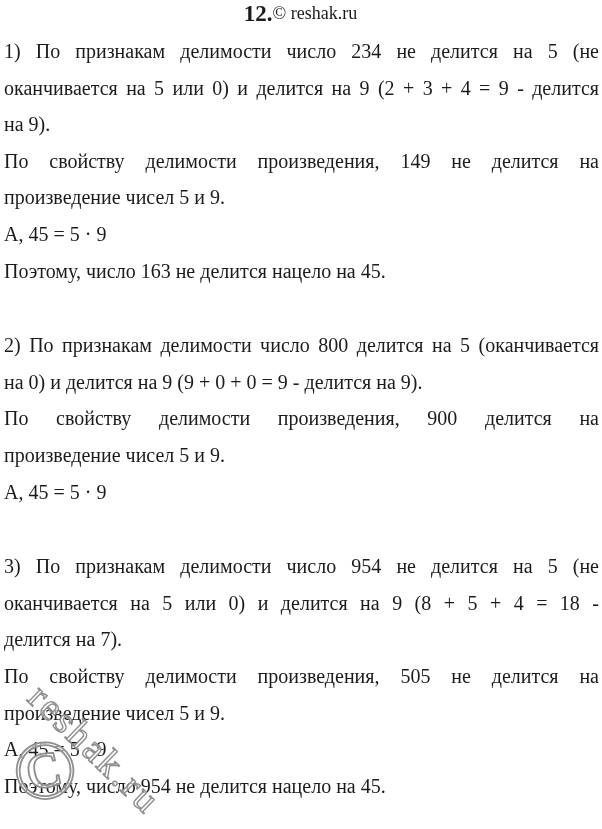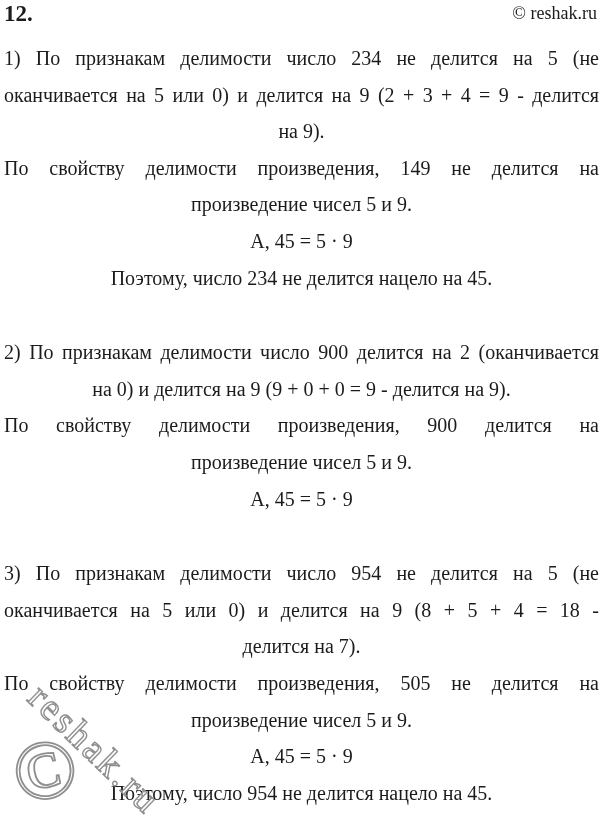--- a/index.html
+++ b/index.html
@@ -7,42 +7,42 @@
     width: 602px; height: 829px;
     background: #ffffff;
     color: #1b1b1b;
     font-family: "Liberation Serif", serif;
     overflow: hidden;
     position: relative;
   }
   .page { width: 602px; height: 829px; position: relative; }
   .header {
     display: flex;
-    justify-content: space-between;
+    justify-content: center;
     align-items: flex-start;
     padding: 2px 5px 0 4px;
     height: 23px;
   }
   .problem-number {
     font-weight: bold;
     font-size: 23px;
     line-height: 23px;
   }
   .copyright {
     font-size: 18px;
     line-height: 23px;
   }
   .content {
     padding: 0 3px 0 4px;
     font-size: 20px;
     line-height: 36.6px;
   }
-  .sec { margin-top: 15px; }
+  .sec { margin-top: 8px; }
   .sec + .sec { margin-top: 38px; }
-  .ln { text-align: center; white-space: normal; }
+  .ln { text-align: left; white-space: normal; }
   .ln.j { text-align: justify; text-align-last: justify; }
   .watermark {
     position: absolute;
     left: 0; top: 648;
     top: 648px;
     pointer-events: none;
     overflow: visible;
   }
   .wm-text {
     font-family: "Liberation Serif", serif;
@@ -71,25 +71,25 @@
 
   <div class="content">
 
     <div class="sec">
       <div class="ln j">1) По признакам делимости число 234 не делится на 5 (не</div>
       <div class="ln j">оканчивается на 5 или 0) и делится на 9 (2 + 3 + 4 = 9  - делится</div>
       <div class="ln">на 9).</div>
       <div class="ln j">По свойству делимости произведения, 149 не делится на</div>
       <div class="ln">произведение чисел 5 и 9.</div>
       <div class="ln">А, 45 = 5 · 9</div>
-      <div class="ln">Поэтому, число 234 не делится нацело на 45.</div>
+      <div class="ln">Поэтому, число 163 не делится нацело на 45.</div>
     </div>
 
     <div class="sec">
-      <div class="ln j">2) По признакам делимости число 900 делится на 2 (оканчивается</div>
+      <div class="ln j">2) По признакам делимости число 800 делится на 5 (оканчивается</div>
       <div class="ln">на 0) и делится на 9 (9 + 0 + 0 = 9  - делится на 9).</div>
       <div class="ln j">По свойству делимости произведения, 900 делится на</div>
       <div class="ln">произведение чисел 5 и 9.</div>
       <div class="ln">А, 45 = 5 · 9</div>
     </div>
 
     <div class="sec">
       <div class="ln j">3) По признакам делимости число 954 не делится на 5 (не</div>
       <div class="ln j">оканчивается на 5 или 0) и делится на 9 (8 + 5 + 4 = 18  -</div>
       <div class="ln">делится на 7).</div>

